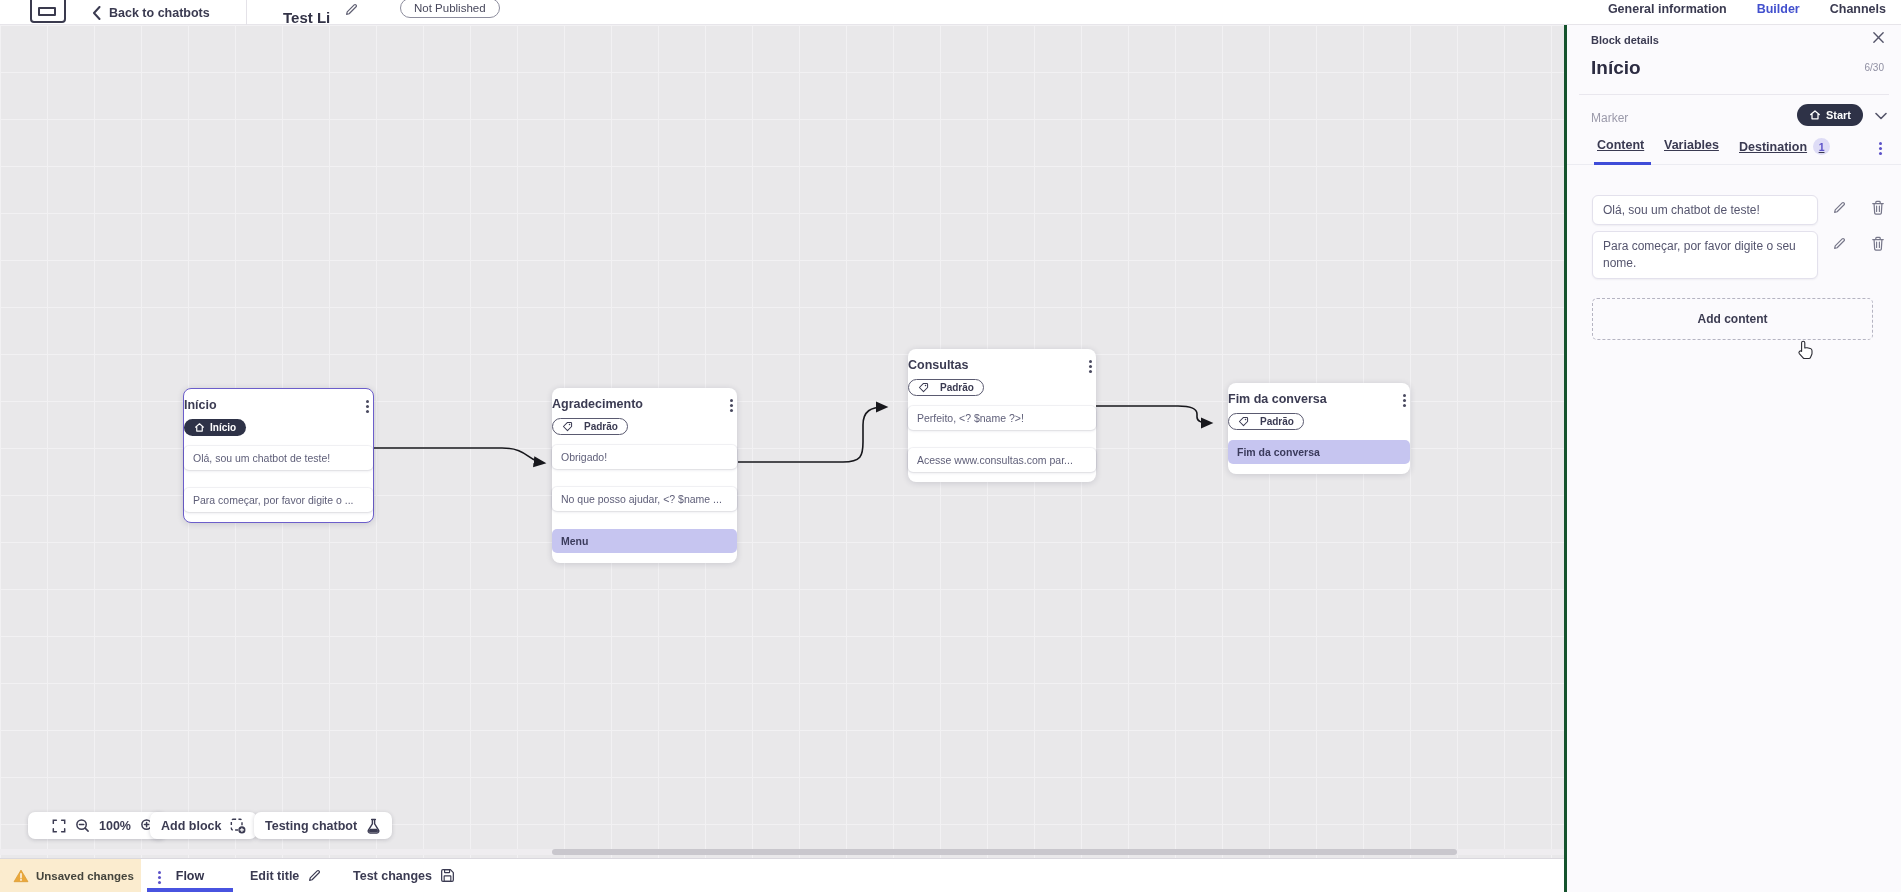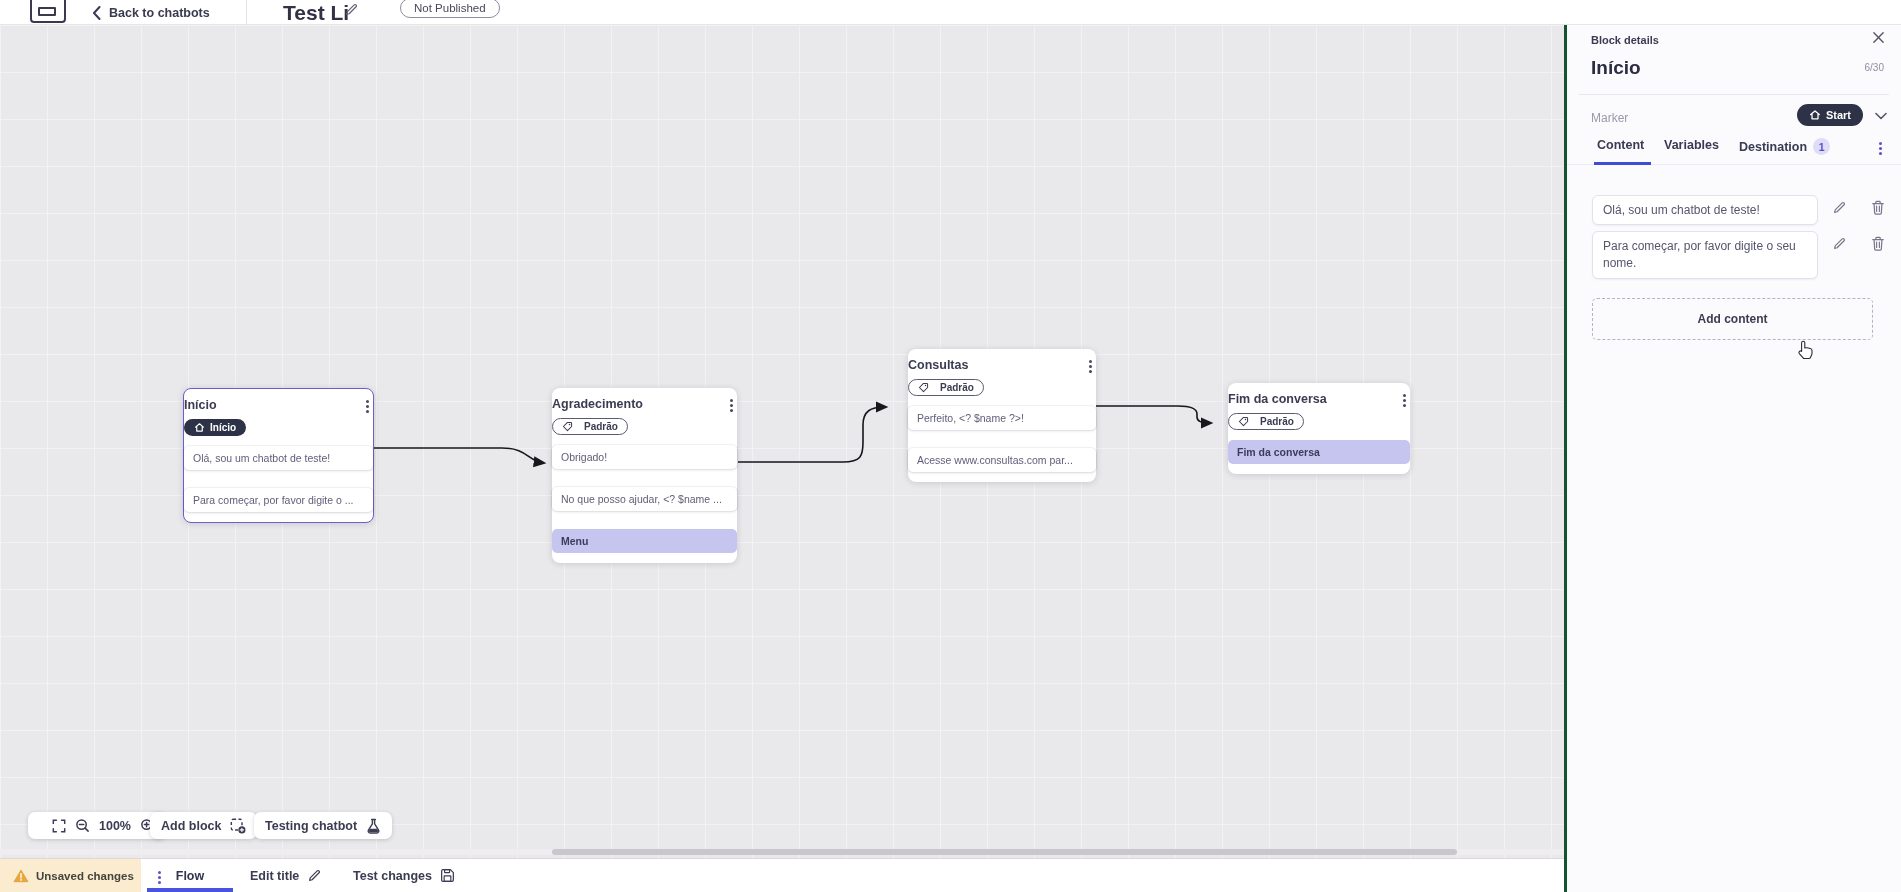--- a/index.html
+++ b/index.html
@@ -9,21 +9,21 @@
   
   .topbar { position:absolute; top:0; left:0; width:1901px; height:25px; background:#fff;
             border-bottom:1px solid #e7e5ea; z-index:6; }
   .logo { position:absolute; left:30px; top:-9px; width:36px; height:32px; border:2px solid #3a3a4e;
           border-radius:4px; background:#fff; }
   .logo-inner { position:absolute; left:6px; bottom:5px; width:18px; height:9px; border:2px solid #3a3a4e;
           border-radius:1px; }
   .back { position:absolute; left:92px; top:0; height:25px; display:flex; align-items:center; gap:8px;
           font-size:12.5px; font-weight:bold; color:#3a3a50; cursor:pointer; }
   .tb-divider { position:absolute; left:246px; top:0; width:1px; height:25px; background:#e4e2e8; }
-  .doc-title { position:absolute; left:283px; top:1px; font-size:21px; font-weight:bold; color:#323246; }
+  .doc-title { position:absolute; left:283px; top:9px; font-size:15px; font-weight:bold; color:#323246; }
   .title-edit { position:absolute; left:344px; top:2px; }
   .status-pill { position:absolute; left:400px; top:-2px; border:1px solid #8d8d9d; border-radius:12px;
           padding:3px 13px; font-size:11.5px; color:#48485c; background:#fff; }
   .top-tabs { position:absolute; right:0; top:0; height:25px; display:flex; align-items:flex-start; gap:26px;
           padding:1px 13px 0 0; }
   .top-tab { font-size:12.5px; font-weight:bold; color:#3a3a50; padding:1px 2px 6px; position:relative; cursor:pointer; }
   .top-tab.active { color:#4250ce; }
   .panel-topline { position:absolute; top:23px; left:1576px; width:325px; height:2px; background:#d7d5db; }
   .builder-underline { position:absolute; top:22px; height:3px; background:#4250ce; border-radius:2px; }
 
@@ -81,21 +81,21 @@
   .panel-title { position:absolute; top:32px; left:24px; font-size:19px; font-weight:bold; color:#2c2c42; }
   .panel-counter { position:absolute; top:37px; right:17px; font-size:10px; color:#8f8fa2; }
   .p-div1 { position:absolute; top:69px; left:12px; right:12px; height:1px; background:#e9e7ee; }
   .marker-label { position:absolute; top:86px; left:24px; font-size:12px; color:#9b9aaa; }
   .start-pill { position:absolute; top:79px; right:38px; display:flex; align-items:center; gap:5px;
            background:#2e3247; color:#fff; border-radius:13px; padding:5px 12px; font-size:11px;
            font-weight:bold; cursor:pointer; }
   .start-chevron { position:absolute; top:87px; right:14px; cursor:pointer; }
   .panel-tabs { position:absolute; top:113px; left:0; width:100%; height:27px; }
   .p-tab { position:absolute; font-size:12.5px; font-weight:bold; color:#3a3a52; cursor:pointer;
-           display:flex; align-items:center; gap:6px; }
+           display:flex; align-items:center; gap:6px;text-decoration:underline; }
   .dest-badge { width:17px; height:17px; border-radius:50%; background:#dedcf6; color:#5b51c8;
            font-size:10.5px; font-weight:bold; display:flex; align-items:center; justify-content:center; }
   .p-tab-underline { position:absolute; top:137px; left:27px; width:57px; height:2.5px; background:#3f4cd8; }
   .p-div2 { position:absolute; top:139px; left:0; width:100%; height:1px; background:#ececf2; }
   .msg-card { position:absolute; left:25px; width:226px; background:#fff; border:1px solid #e3e1ec;
            border-radius:6px; padding:6px 10px; font-size:12px; color:#55556e; line-height:17px;
            box-shadow:0 1px 2px rgba(40,40,70,.06); }
   .card-icons { position:absolute; display:flex; gap:24px; }
   .add-content { position:absolute; left:25px; top:273px; width:281px; height:42px; border:1px dashed #b5b4c2;
            border-radius:5px; display:flex; align-items:center; justify-content:center; font-size:12px;
@@ -121,20 +121,25 @@
   </div>
   <div class="tb-divider"></div>
   <div class="doc-title">Test Li</div>
   <span class="title-edit icon-btn">
     <svg width="15" height="15" viewBox="0 0 20 20">
         <path d="M3.5 16.5 L4.3 13.2 L13.6 3.9 a1.6 1.6 0 0 1 2.3 0 l0.2 0.2 a1.6 1.6 0 0 1 0 2.3 L6.8 15.7 Z" fill="none" stroke="#5f5f72" stroke-width="1.6" stroke-linejoin="round"></path>
       </svg>
   </span>
   <div class="status-pill">Not Published</div>
 
+  <div class="top-tabs">
+    <div class="top-tab">General information</div>
+    <div class="top-tab active">Builder</div>
+    <div class="top-tab">Channels</div>
+  </div>
 </div>
 <div class="panel-topline"></div>
 <div class="builder-underline" style="left:1755px;width:56px;"></div>
 
 <div class="canvas">
 
   <svg class="wires" width="1564" height="833">
     <defs>
       <marker id="arw" markerWidth="9" markerHeight="8" refX="6.5" refY="3.5" orient="auto">
         <path d="M0,0 L8,3.5 L0,7 Z" fill="#17171c"></path>

